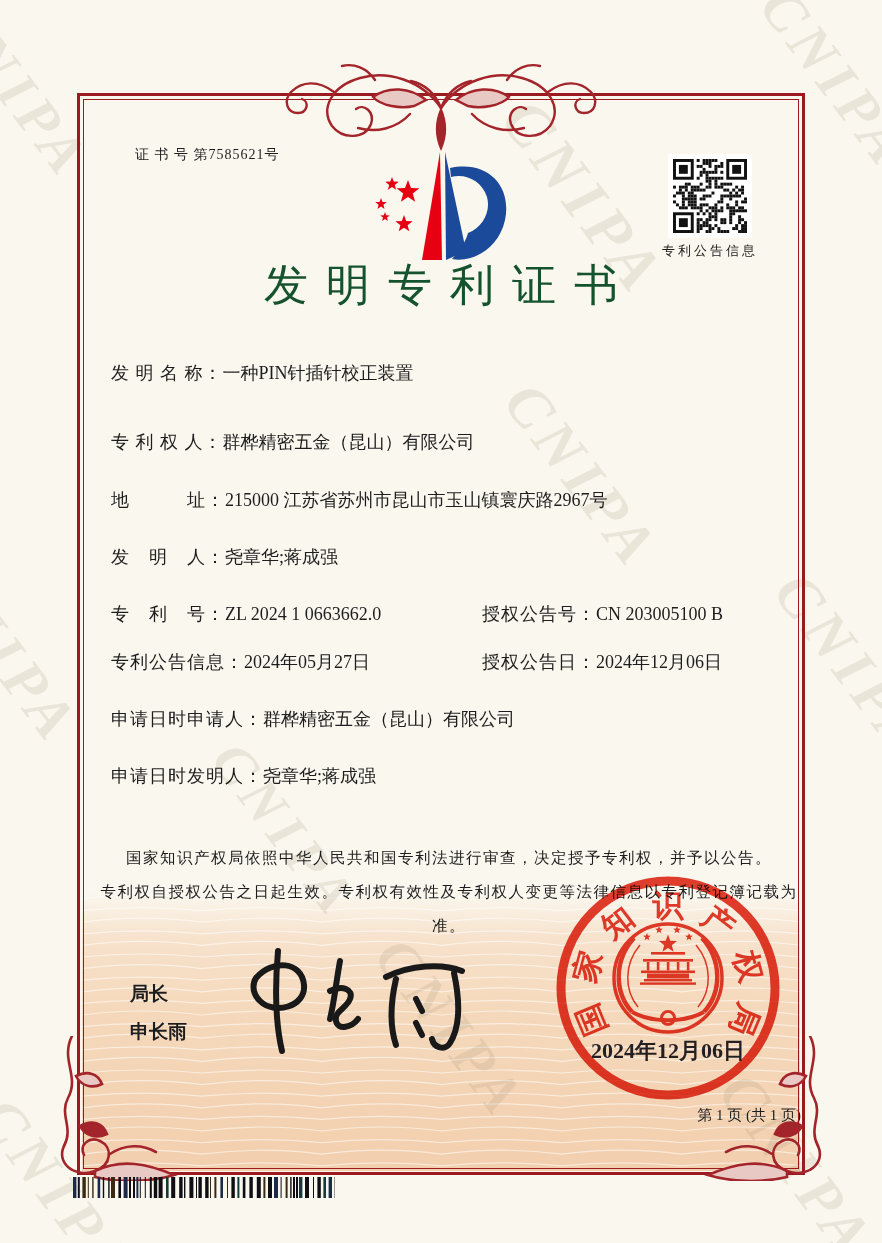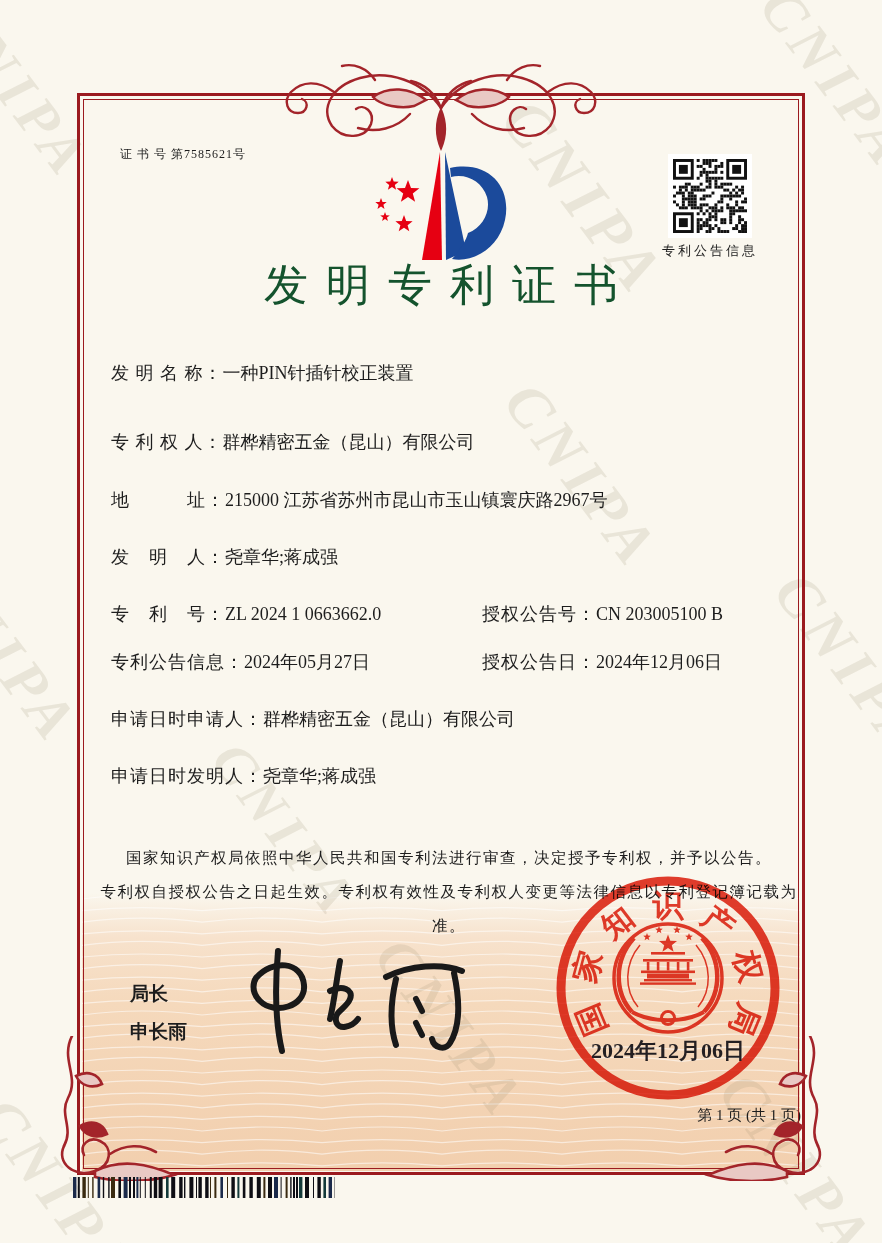--- a/index.html
+++ b/index.html
@@ -12,21 +12,21 @@
   
   .frame{position:absolute;left:77px;top:93px;width:722px;height:1076px;
          border:3px solid #9b1a1f;z-index:5;pointer-events:none;}
   .frame::before{content:"";position:absolute;inset:3px;border:1px solid #9b1a1f;}
   
   .band{position:absolute;left:82px;top:893px;width:718px;height:278px;z-index:0;
         background:linear-gradient(180deg,rgba(246,221,197,0) 0px,rgba(246,219,193,0.75) 45px,
                    #f5d9bc 110px,#f2cfae 100%);}
   .band svg{position:absolute;inset:0;}
   
-  .cert-no{position:absolute;left:120px;top:146px;font-size:12px;letter-spacing:1px;z-index:3;}
+  .cert-no{position:absolute;left:135px;top:146px;font-size:14px;letter-spacing:1px;z-index:3;}
   .logo{position:absolute;left:352px;top:140px;z-index:3;}
   .qr-box{position:absolute;left:668px;top:154px;width:84px;height:84px;background:#fff;z-index:3;}
   .qr-box svg{position:absolute;left:5px;top:5px;}
   .qr-caption{position:absolute;left:630px;top:242px;width:160px;text-align:center;
               font-size:13px;letter-spacing:3px;z-index:3;}
   .title{position:absolute;left:81px;top:256px;width:720px;text-align:center;font-size:44px;
          font-weight:normal;letter-spacing:18px;text-indent:18px;color:#14532d;z-index:3;}
   
   .row{position:absolute;left:111px;width:670px;font-size:18px;z-index:3;white-space:nowrap;}
   .row .lbl{letter-spacing:1px;}

